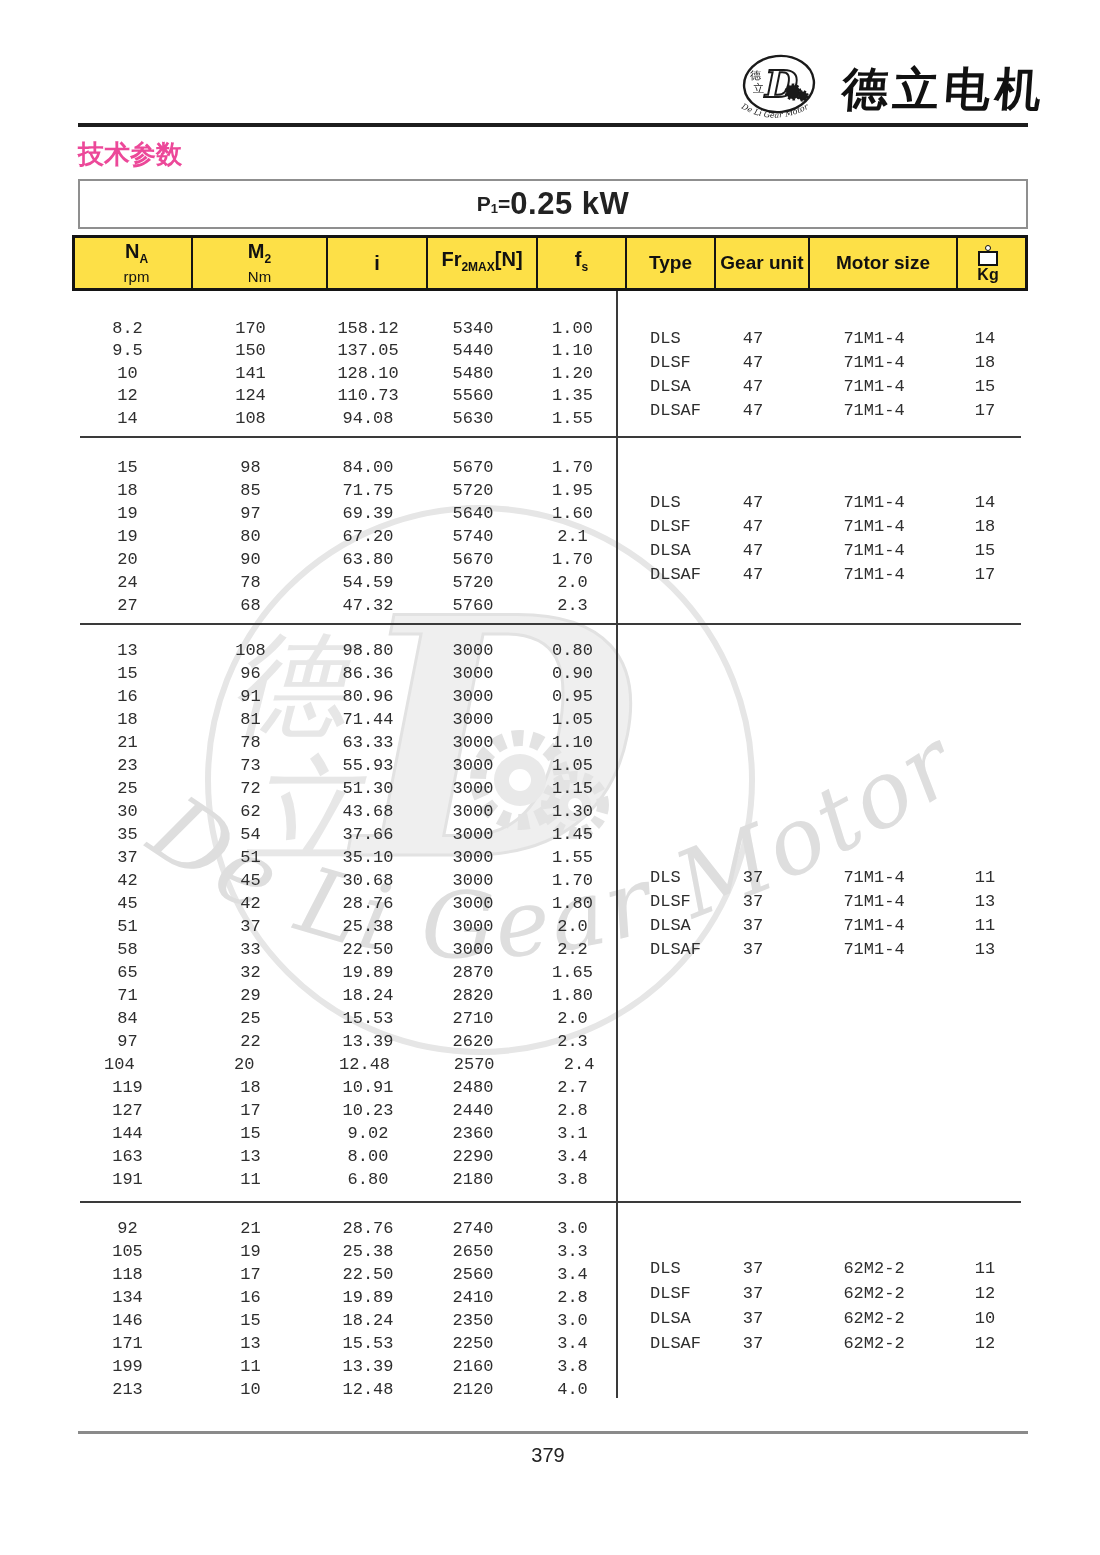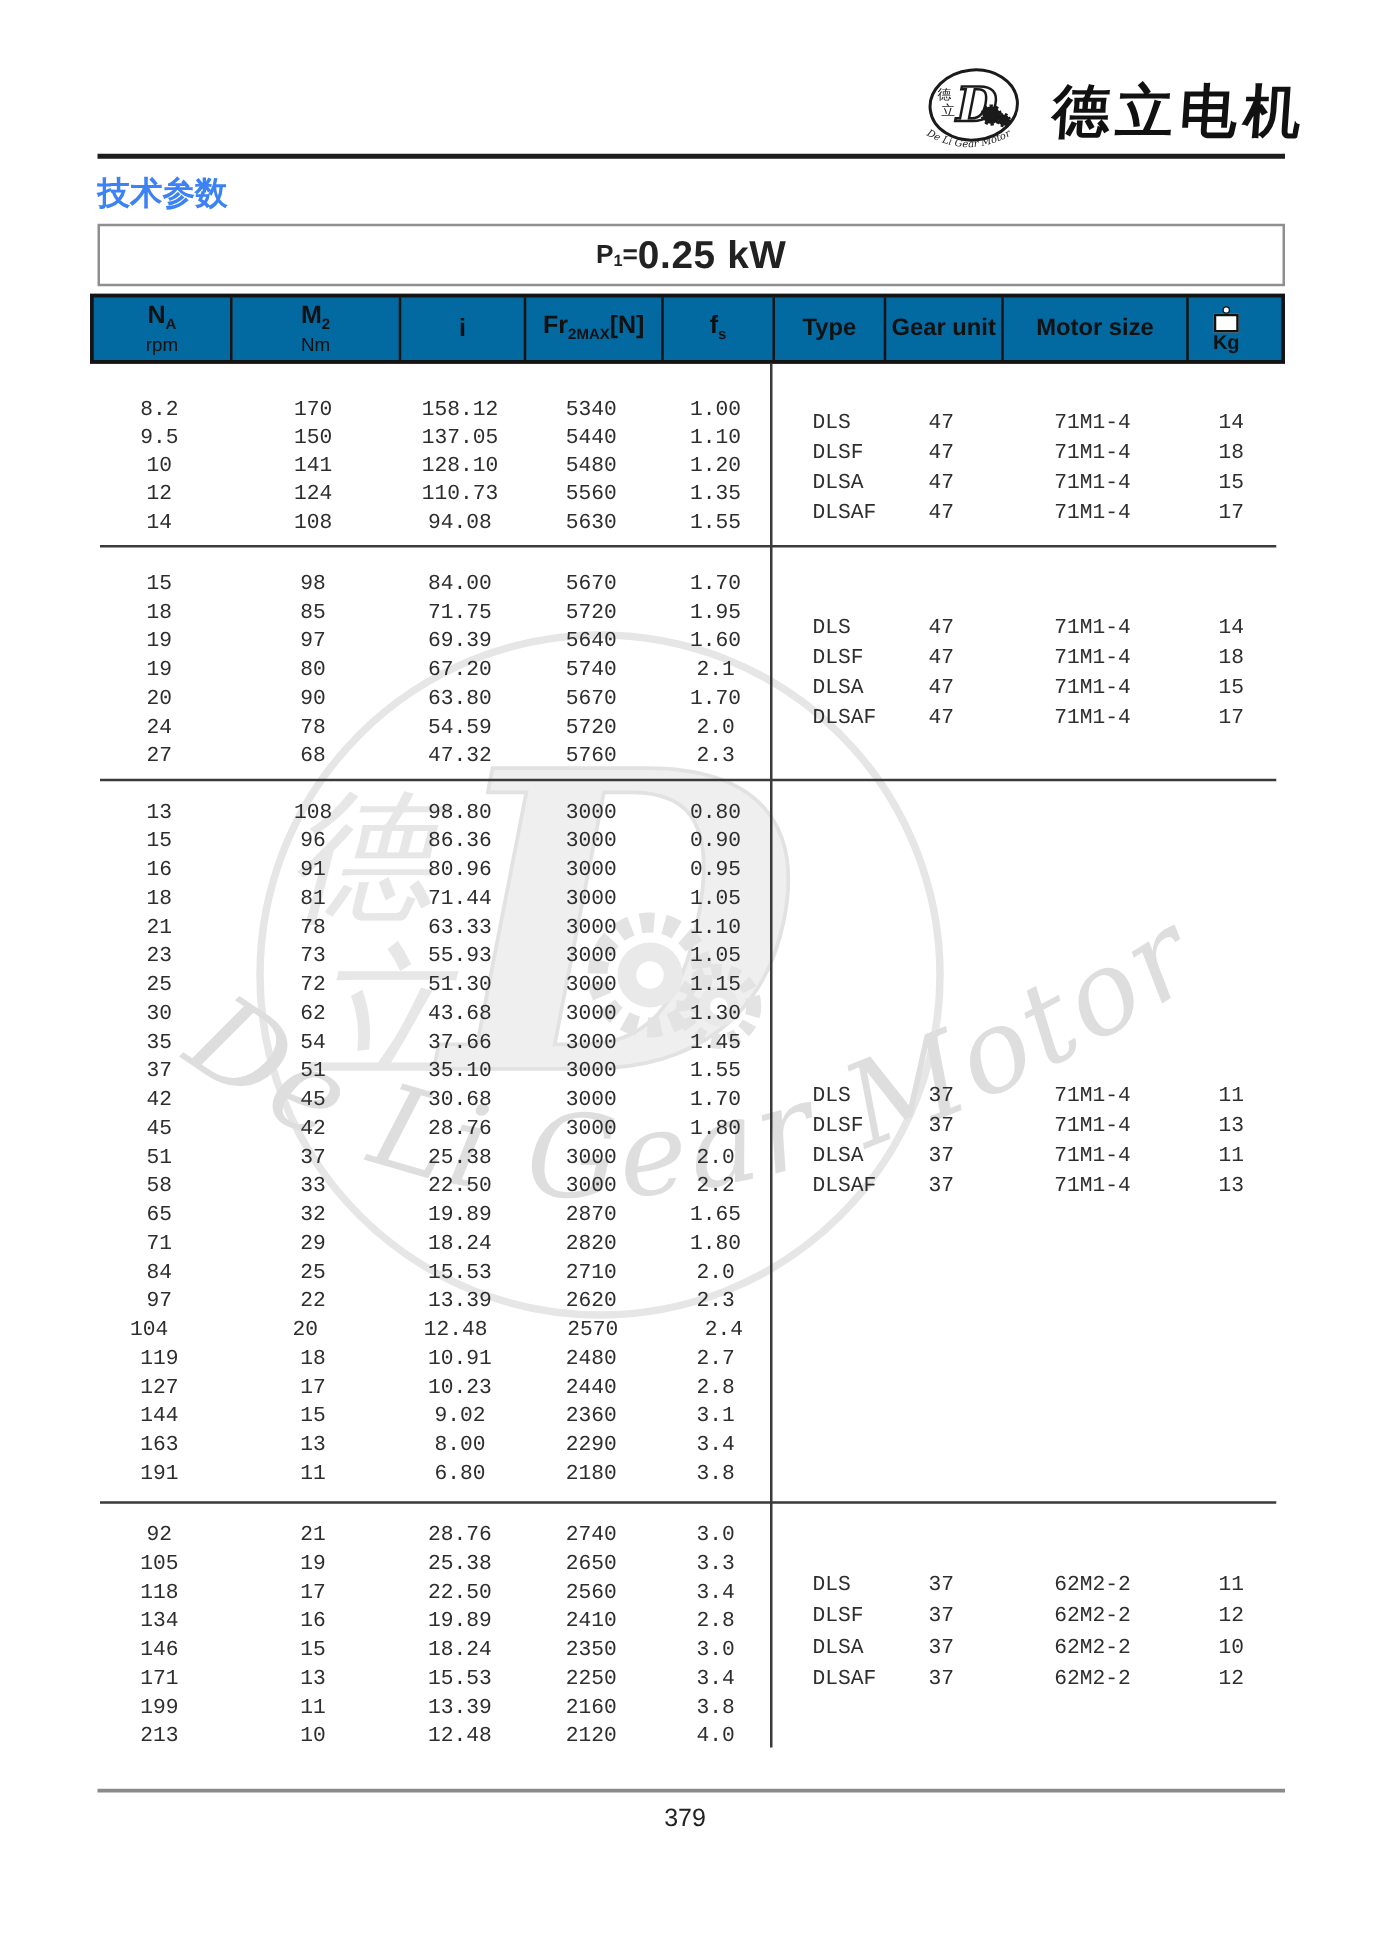--- a/index.html
+++ b/index.html
@@ -15,36 +15,36 @@
   #watermark{position:absolute;left:120px;top:460px;z-index:0;pointer-events:none;}
   
   #logo{position:absolute;left:733px;top:46px;z-index:2;}
   #brand{
     position:absolute;left:842px;top:56px;width:195px;height:66px;z-index:2;
     font-family:"DejaVu Serif", serif;font-weight:bold;font-size:46px;
     letter-spacing:5px;transform:skewX(-4deg);color:#111;line-height:66px;
     white-space:nowrap;
   }
   #top-rule{position:absolute;left:78px;top:123px;width:950px;height:4px;background:#1d1d1d;z-index:1;}
-  #title-cn{position:absolute;left:78px;top:137px;font-size:26px;font-weight:bold;color:#3b82f6;z-index:1;}
+  #title-cn{position:absolute;left:78px;top:137px;font-size:26px;font-weight:bold;color:#ec4899;z-index:1;}
   #title-en{position:absolute;left:500px;top:140px;width:310px;text-align:center;font-size:24px;font-weight:bold;color:#111;z-index:1;}
   
   #power-box{
     position:absolute;left:78px;top:179px;width:946px;height:46px;z-index:1;
     border:2px solid #8f8f8f;background:#fff;
     display:flex;align-items:center;justify-content:center;
   }
   #power-box .p-pre{font-size:21px;font-weight:bold;}
   #power-box .p-sub{font-size:13px;font-weight:bold;position:relative;top:4px;}
   #power-box .p-eq{font-size:21px;font-weight:bold;}
   #power-box .p-val{font-size:31px;font-weight:bold;letter-spacing:0.5px;}
   
   #thead{
     position:absolute;left:72px;top:235px;width:950px;height:50px;z-index:1;
-    border:3px solid #141414;display:flex;background:#0369a1;
+    border:3px solid #141414;display:flex;background:#fde047;justify-content:center;
   }
   .hcell{
     box-sizing:border-box;border-right:2px solid #141414;
     display:flex;flex-direction:column;justify-content:center;align-items:center;
     font-weight:bold;color:#111;
   }
   .hcell:last-child{border-right:none;}
   .hc0{width:111px}.hc1{width:135px}.hc2{width:100px}.hc3{width:110px}.hc4{width:89px}
   .hc5{width:89px}.hc6{width:94px}.hc7{width:148px}.hc8{width:60px}
   .hmain{font-size:20px;line-height:20px;}

